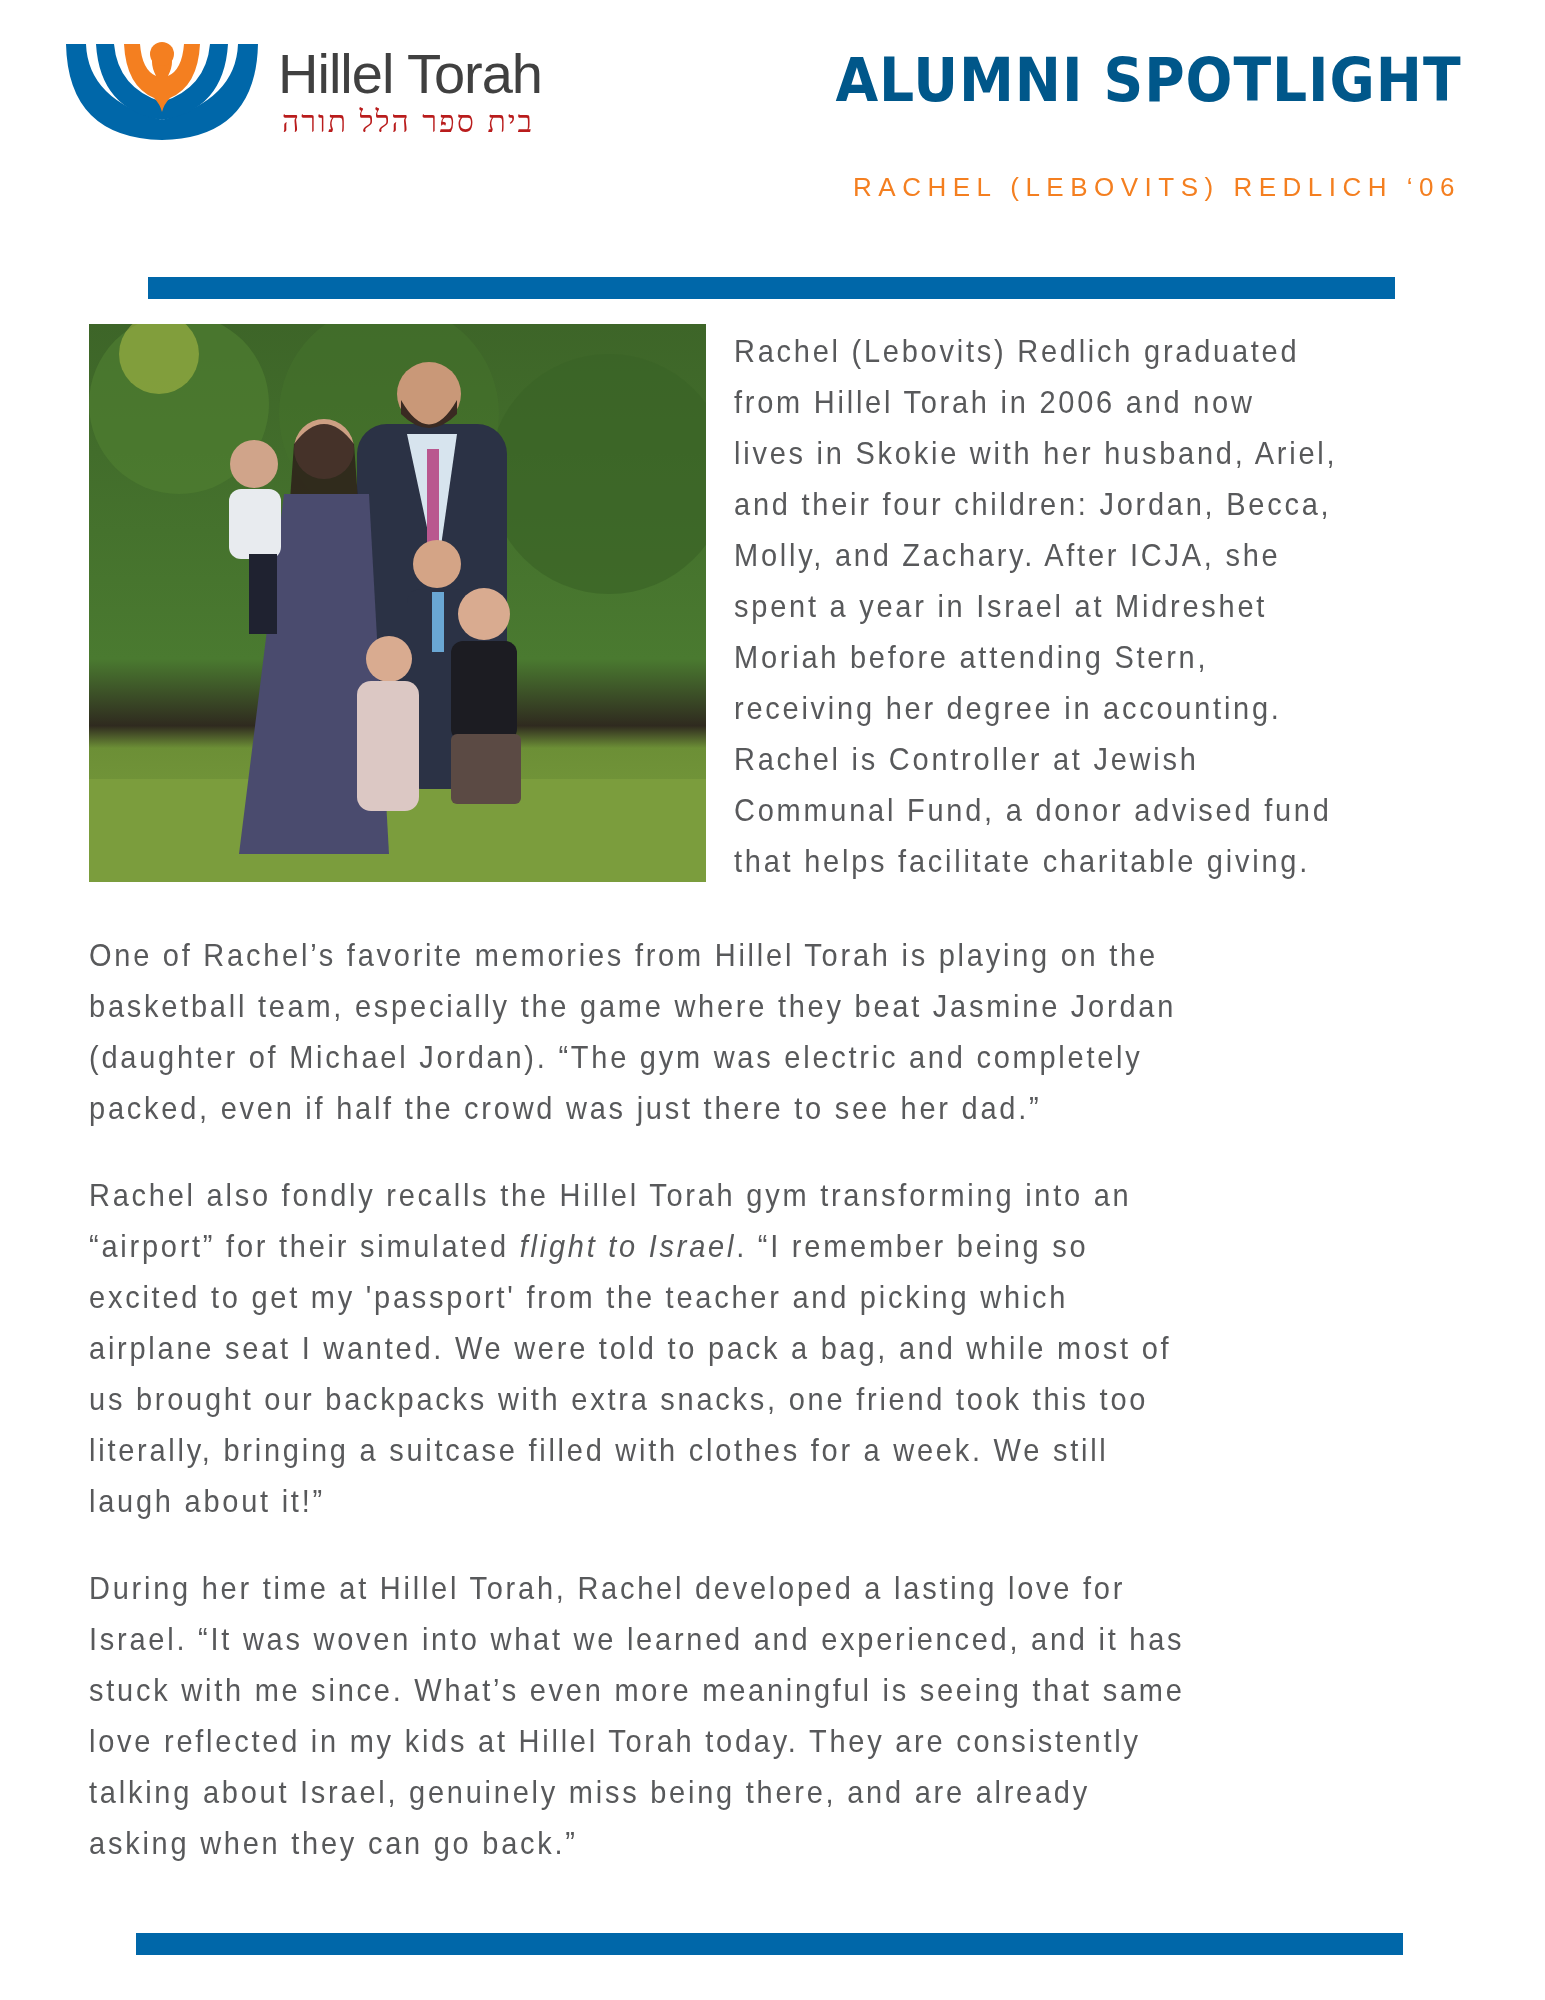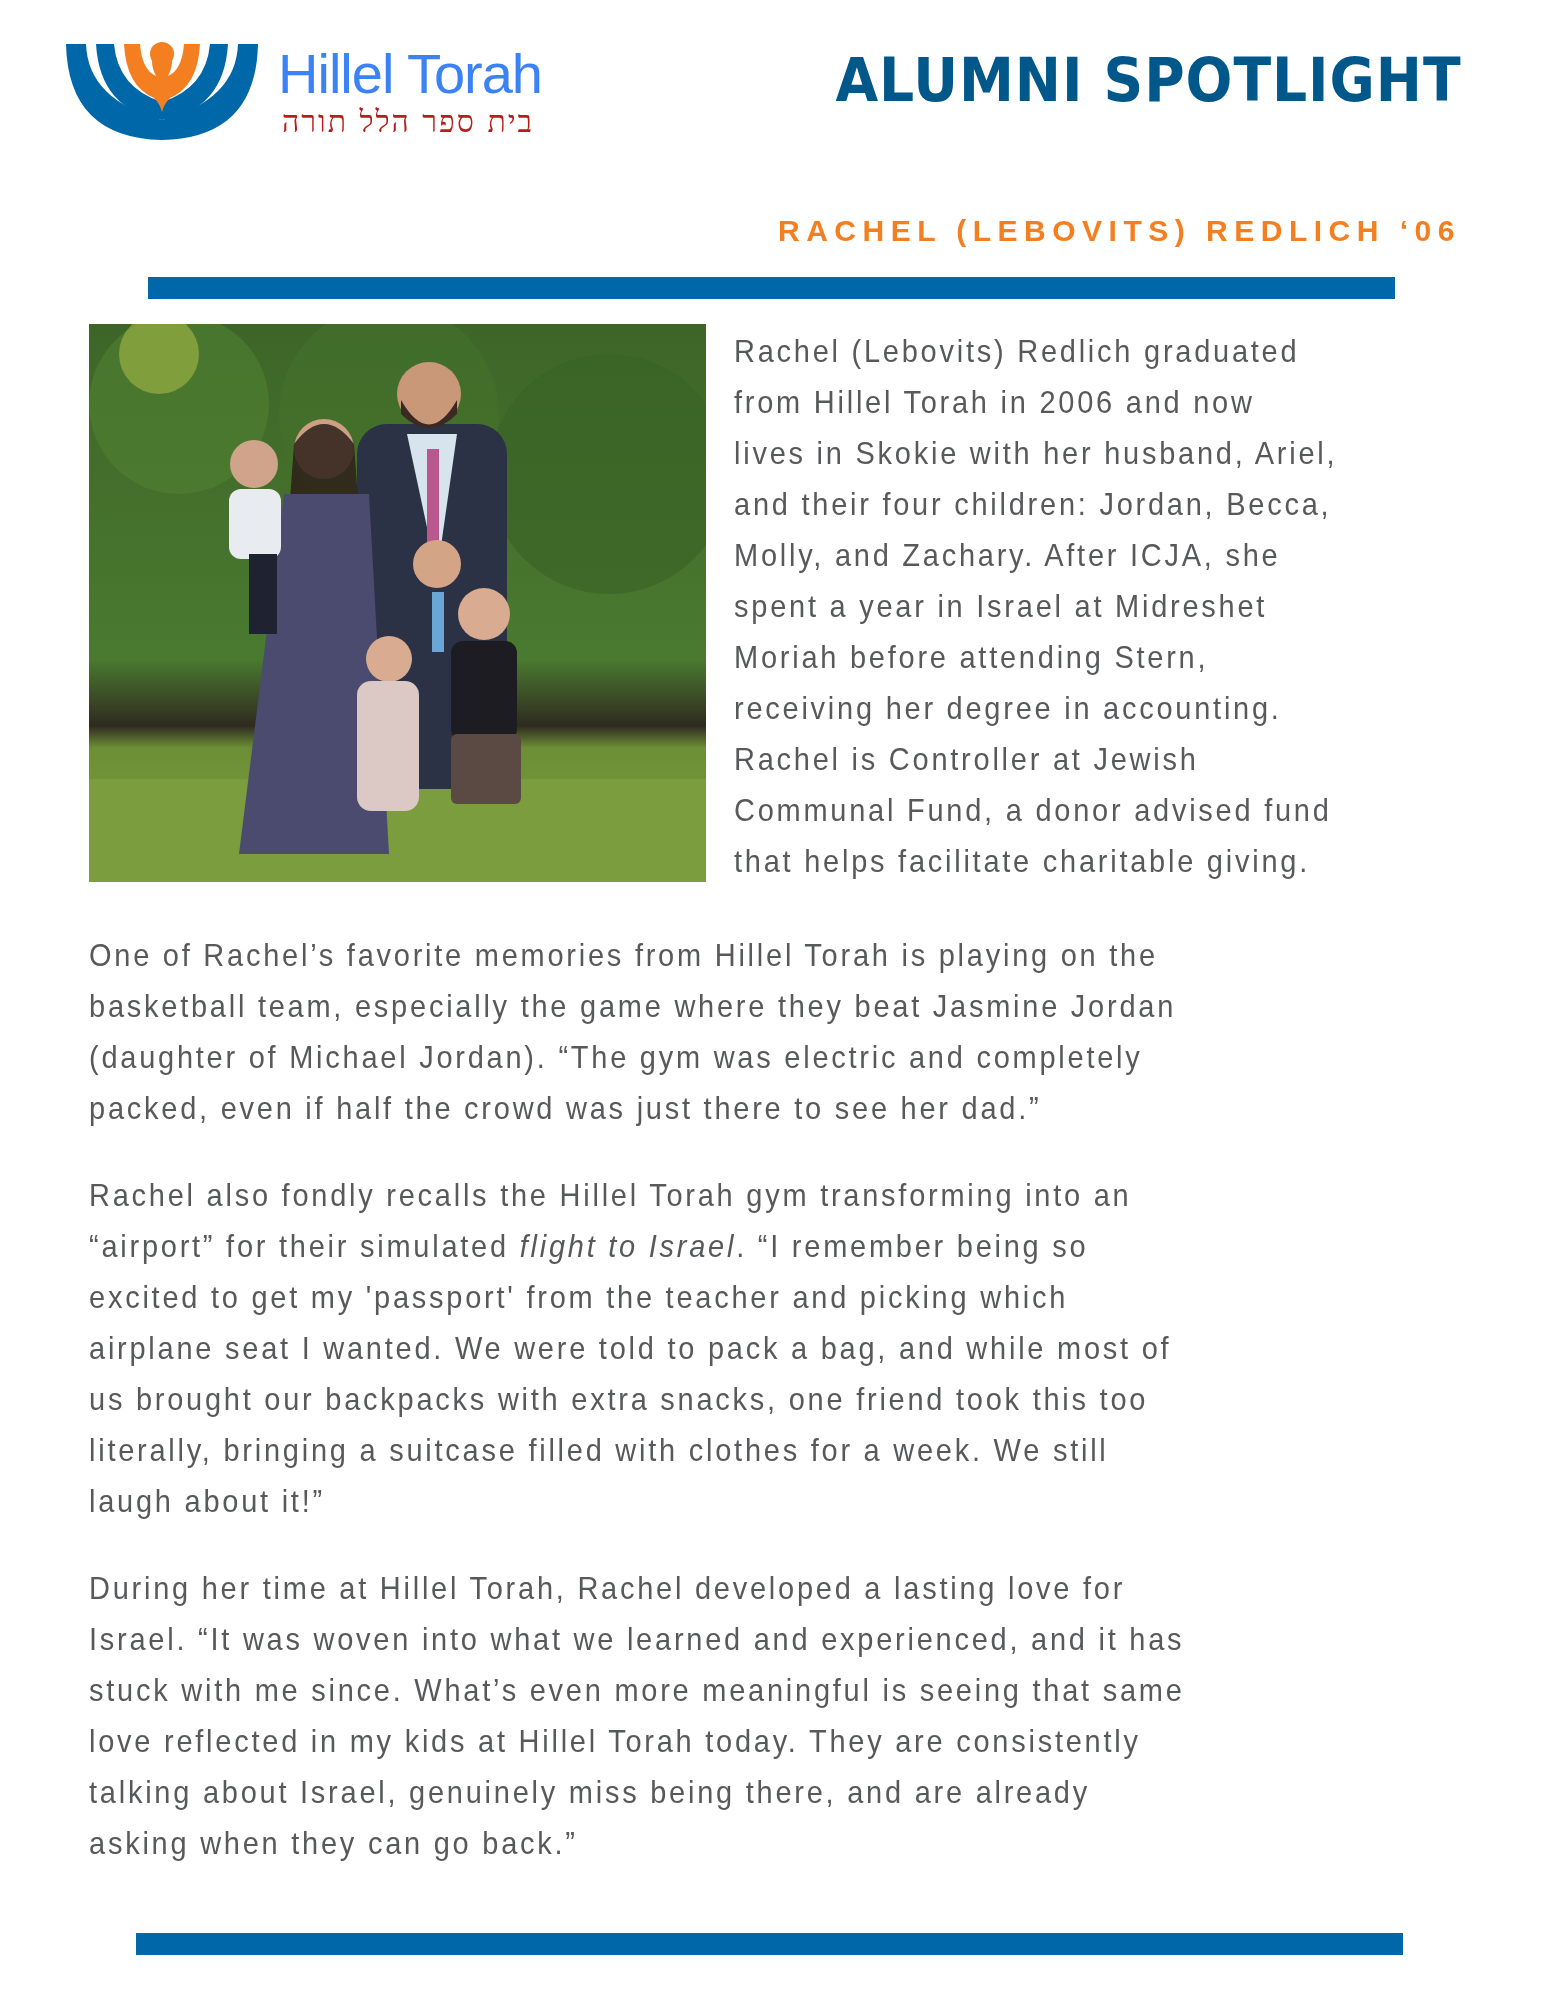--- a/index.html
+++ b/index.html
@@ -5,37 +5,37 @@
     html, body { margin: 0; padding: 0; background: #ffffff; }
     body {
       width: 1545px; height: 2000px; position: relative; overflow: hidden;
       font-family: "Liberation Sans", sans-serif;
     }
     .logo { position: absolute; left: 60px; top: 40px; width: 520px; height: 110px; }
     .logo svg.mark { position: absolute; left: 0; top: 0; }
     .logo .wordmark {
       position: absolute; left: 218px; top: 2px;
       font-family: "Liberation Sans", sans-serif; font-size: 56px; font-weight: 400;
-      color: #3b82f6; letter-spacing: -1px; line-height: 64px; white-space: nowrap;
+      color: #404040; letter-spacing: -1px; line-height: 64px; white-space: nowrap;
     }
     .logo .hebrew {
       position: absolute; left: 222px; top: 62px; width: 300px;
       font-family: "DejaVu Serif", serif; font-size: 30px; color: #b91c1c;
       direction: rtl; text-align: left; line-height: 40px; white-space: nowrap; letter-spacing: 2px;
     }
     .title {
       position: absolute; right: 84px; top: 40px;
       font-family: "DejaVu Sans", sans-serif; font-weight: 700; font-size: 60px;
       color: #00578a; letter-spacing: 1px; line-height: 80px; white-space: nowrap;
       transform: scaleX(0.92); transform-origin: right center;
     }
     .subtitle {
       position: absolute; right: 84px; top: 163px;
-      font-family: "Liberation Sans", sans-serif; font-weight: 700; font-size: 30px;
-      color: #f47f20; letter-spacing: 6.5px; line-height: 48px; white-space: nowrap; margin-top: 44px;
+      font-family: "Liberation Sans", sans-serif; font-weight: 400; font-size: 26px;
+      color: #f47f20; letter-spacing: 6.5px; line-height: 48px; white-space: nowrap;
     }
     .rule { position: absolute; background: #0067a9; height: 22px; }
     .rule.top { left: 148px; top: 277px; width: 1247px; }
     .rule.bottom { left: 136px; top: 1933px; width: 1267px; }
     .photo {
       position: absolute; left: 89px; top: 324px; width: 617px; height: 558px;
       overflow: hidden; background: #3f6a2a;
     }
     .body-text {
       color: #58595b; font-size: 31.5px; line-height: 51px; letter-spacing: 3px;

